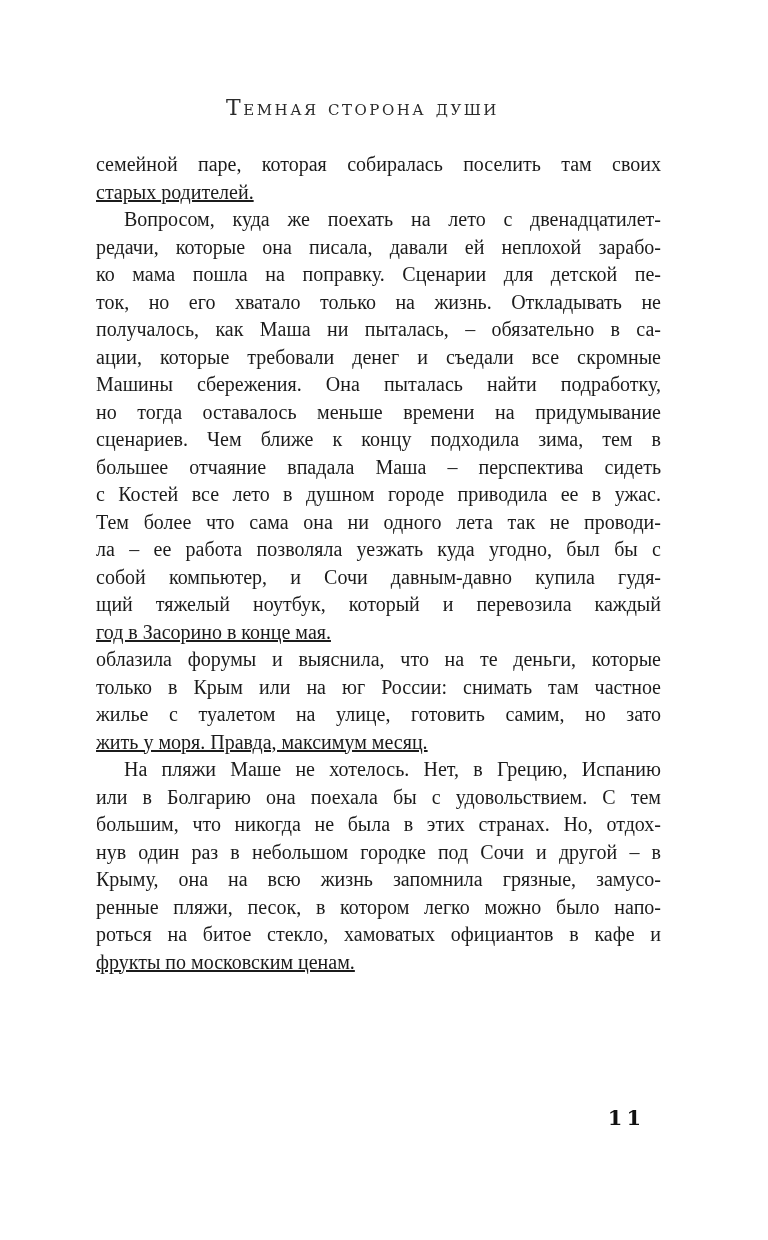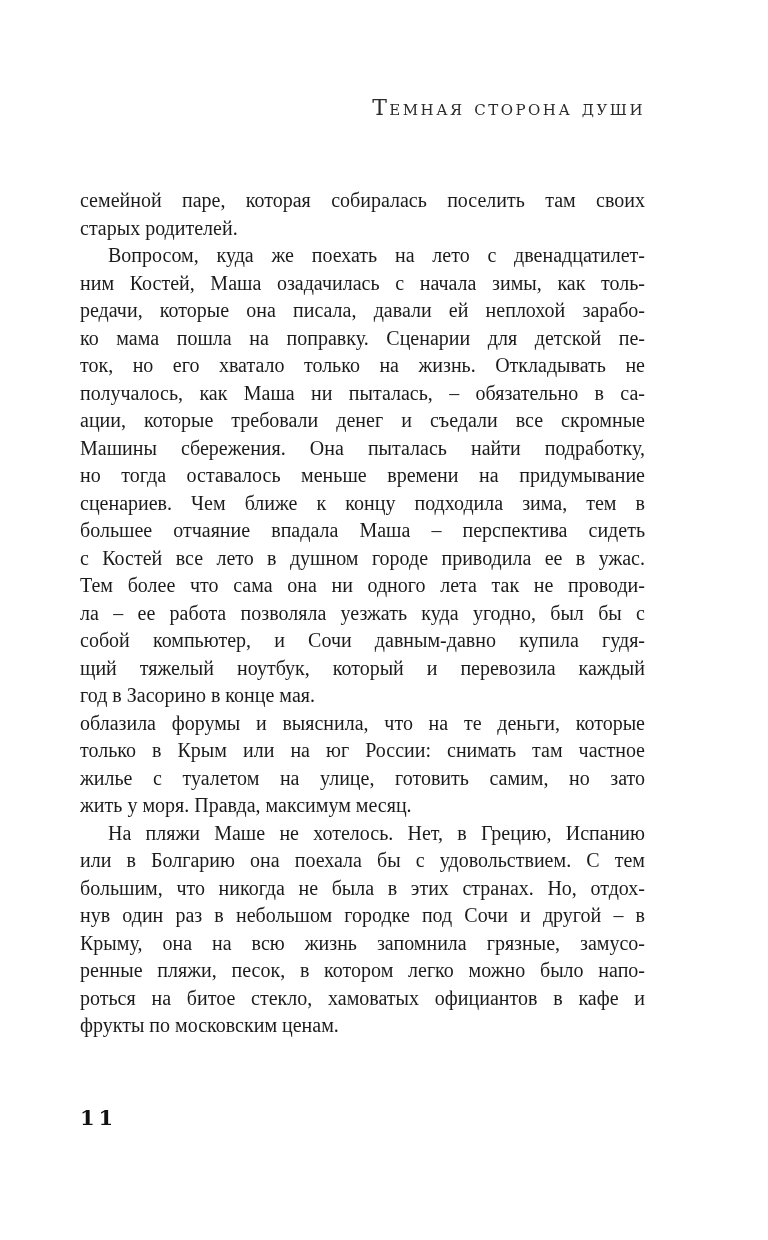--- a/index.html
+++ b/index.html
@@ -12,74 +12,74 @@
     width: 768px;
     height: 1240px;
     background: #ffffff;
     overflow: hidden;
   }
   .running-head {
     position: absolute;
     top: 95px;
     left: 80px;
     width: 565px;
-    text-align: right;
+    text-align: center;
     font-family: "DejaVu Serif", serif;
     font-variant: small-caps;
     font-size: 22px;
     letter-spacing: 2.5px;
     color: #2b2b2b;
     white-space: nowrap;
   }
   .text-block {
     position: absolute;
     top: 151px;
-    left: 80px;
+    left: 96px;
     width: 565px;
-    margin-top: 36px;
   }
   .line {
     font-family: "Liberation Serif", "DejaVu Serif", serif;
     font-size: 20px;
     line-height: 27.5px;
     height: 27.5px;
     color: #1b1b1b;
     text-align: justify;
     text-align-last: justify;
     overflow: hidden;
   }
   .line.para-first.indented {
     text-indent: 28px;
   }
   .line.para-last {
     text-align-last: left;
+    text-decoration: underline;
   }
   .page-number {
     position: absolute;
     top: 1105px;
     left: 80px;
     width: 565px;
+    text-align: right;
     font-family: "DejaVu Serif", serif;
     font-weight: bold;
     font-size: 21px;
     letter-spacing: 4px;
     color: #111111;
   }
 </style>
 </head>
 <body>
 
 <div class="page">
   <div class="running-head">Темная сторона души</div>
 
   <div class="text-block">
       <div class="line para-first">семейной паре, которая собиралась поселить там своих</div>
       <div class="line para-last">старых родителей.</div>
       <div class="line para-first indented">Вопросом, куда же поехать на лето с двенадцатилет-</div>
-      <div class="line">ним Костей, Маша озадачилась с начала зимы, как толь-</div>
       <div class="line">редачи, которые она писала, давали ей неплохой зарабо-</div>
       <div class="line">ко мама пошла на поправку. Сценарии для детской пе-</div>
       <div class="line">ток, но его хватало только на жизнь. Откладывать не</div>
       <div class="line">получалось, как Маша ни пыталась, – обязательно в са-</div>
       <div class="line">ации, которые требовали денег и съедали все скромные</div>
       <div class="line">Машины сбережения. Она пыталась найти подработку,</div>
       <div class="line">но тогда оставалось меньше времени на придумывание</div>
       <div class="line">сценариев. Чем ближе к концу подходила зима, тем в</div>
       <div class="line">большее отчаяние впадала Маша – перспектива сидеть</div>
       <div class="line">с Костей все лето в душном городе приводила ее в ужас.</div>

